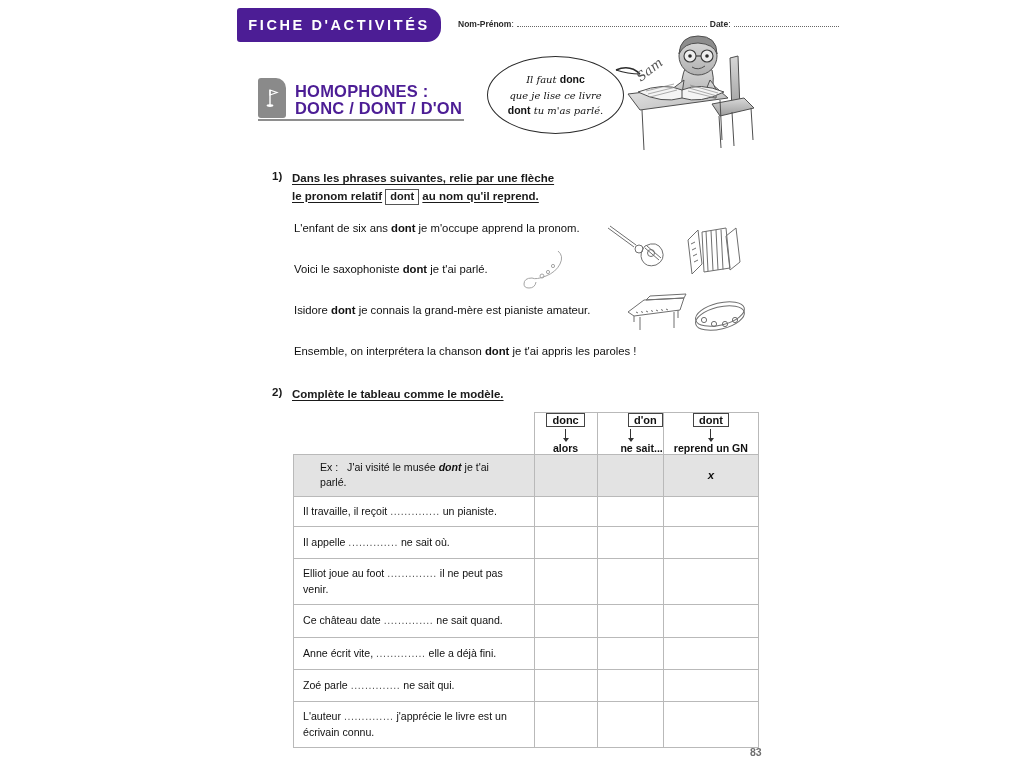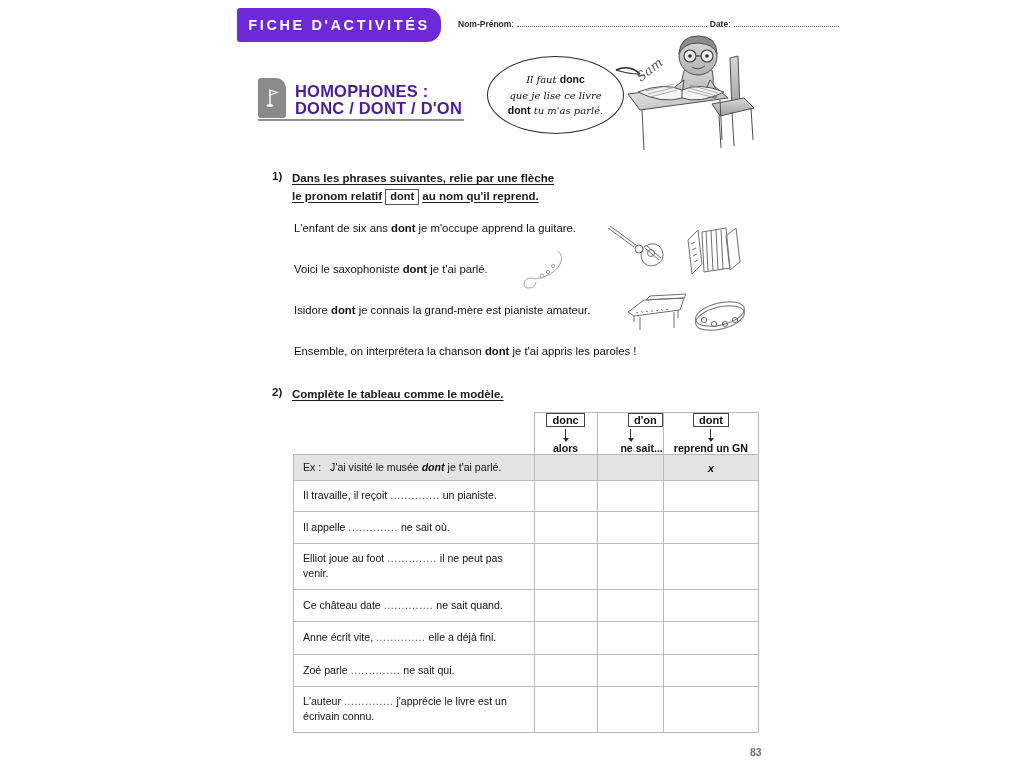--- a/index.html
+++ b/index.html
@@ -10,21 +10,21 @@
     font-family: "Liberation Sans", sans-serif;
     color: #1a1a1a;
     overflow: hidden;
   }
   #page { position: relative; width: 1024px; height: 768px; }
 
   
   .header-tab {
     position: absolute; left: 237px; top: 8px;
     width: 204px; height: 34px;
-    background: #6d28d9;
+    background: #4c1d95;
     border-radius: 3px 14px 14px 3px;
     display: flex; align-items: center; justify-content: center;
   }
   .header-tab span {
     color: #ffffff; font-size: 14.5px; font-weight: bold;
     letter-spacing: 2.6px;
   }
   .namefield {
     position: absolute; left: 458px; top: 19px;
     display: flex; align-items: baseline;
@@ -125,21 +125,21 @@
     width: 0; height: 12px; border-left: 1.4px solid #333;
     margin: 2px auto 1px auto; position: relative;
   }
   .hdr-cell .arrow:after {
     content: ""; position: absolute; left: -3px; bottom: -1px;
     border-left: 3.5px solid transparent; border-right: 3.5px solid transparent;
     border-top: 4px solid #333;
   }
   .hdr-cell .sub { font-size: 10.6px; }
   tr.ex-row td { background: #e3e3e3; }
-  tr.ex-row .c-sent { padding: 5px 9px; }
+  tr.ex-row .c-sent { padding: 5px 26px; }
   .ex-label { font-weight: normal; }
   .ex-row i { font-weight: bold; font-style: italic; }
   .xmark { font-weight: bold; font-style: italic; font-size: 11.5px; }
   .blank { letter-spacing: 0.6px; color: #555; }
   .rowtall .c-sent { padding-top: 8px; padding-bottom: 8px; }
 
   .pagenum {
     position: absolute; left: 750px; top: 746px;
     font-size: 10.5px; font-weight: bold; color: #6e6e6e;
   }
@@ -263,21 +263,21 @@
     <div class="ex-head">
       <span class="u">Dans les phrases suivantes, relie par une flèche</span><br>
       <span class="u">le pronom relatif</span>
       <span class="boxword">dont</span>
       <span class="u">au nom qu'il reprend.</span>
     </div>
   </div>
 
   <div class="sentences">
     <div class="sentence">
-      <span>L'enfant de six ans </span><b>dont</b><span> je m'occupe apprend la guitare.</span>
+      <span>L'enfant de six ans </span><b>dont</b><span> je m'occupe apprend la pronom.</span>
     </div>
     <div class="sentence">
       <span>Voici le saxophoniste </span><b>dont</b><span> je t'ai parlé.</span>
     </div>
     <div class="sentence">
       <span>Isidore </span><b>dont</b><span> je connais la grand-mère est pianiste amateur.</span>
     </div>
     <div class="sentence">
       <span>Ensemble, on interprétera la chanson </span><b>dont</b><span> je t'ai appris les paroles !</span>
     </div>

